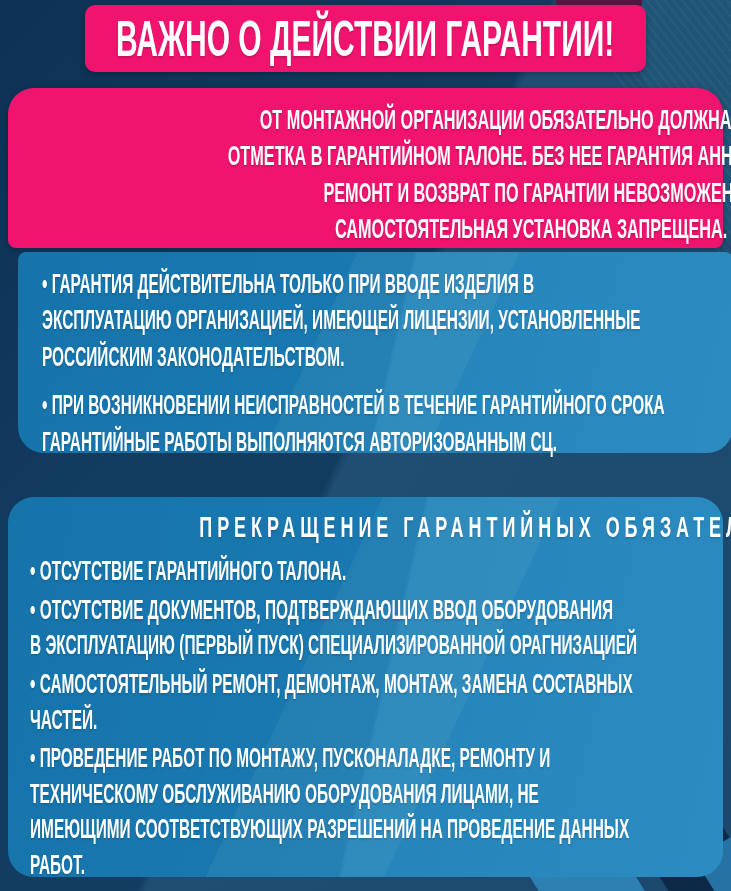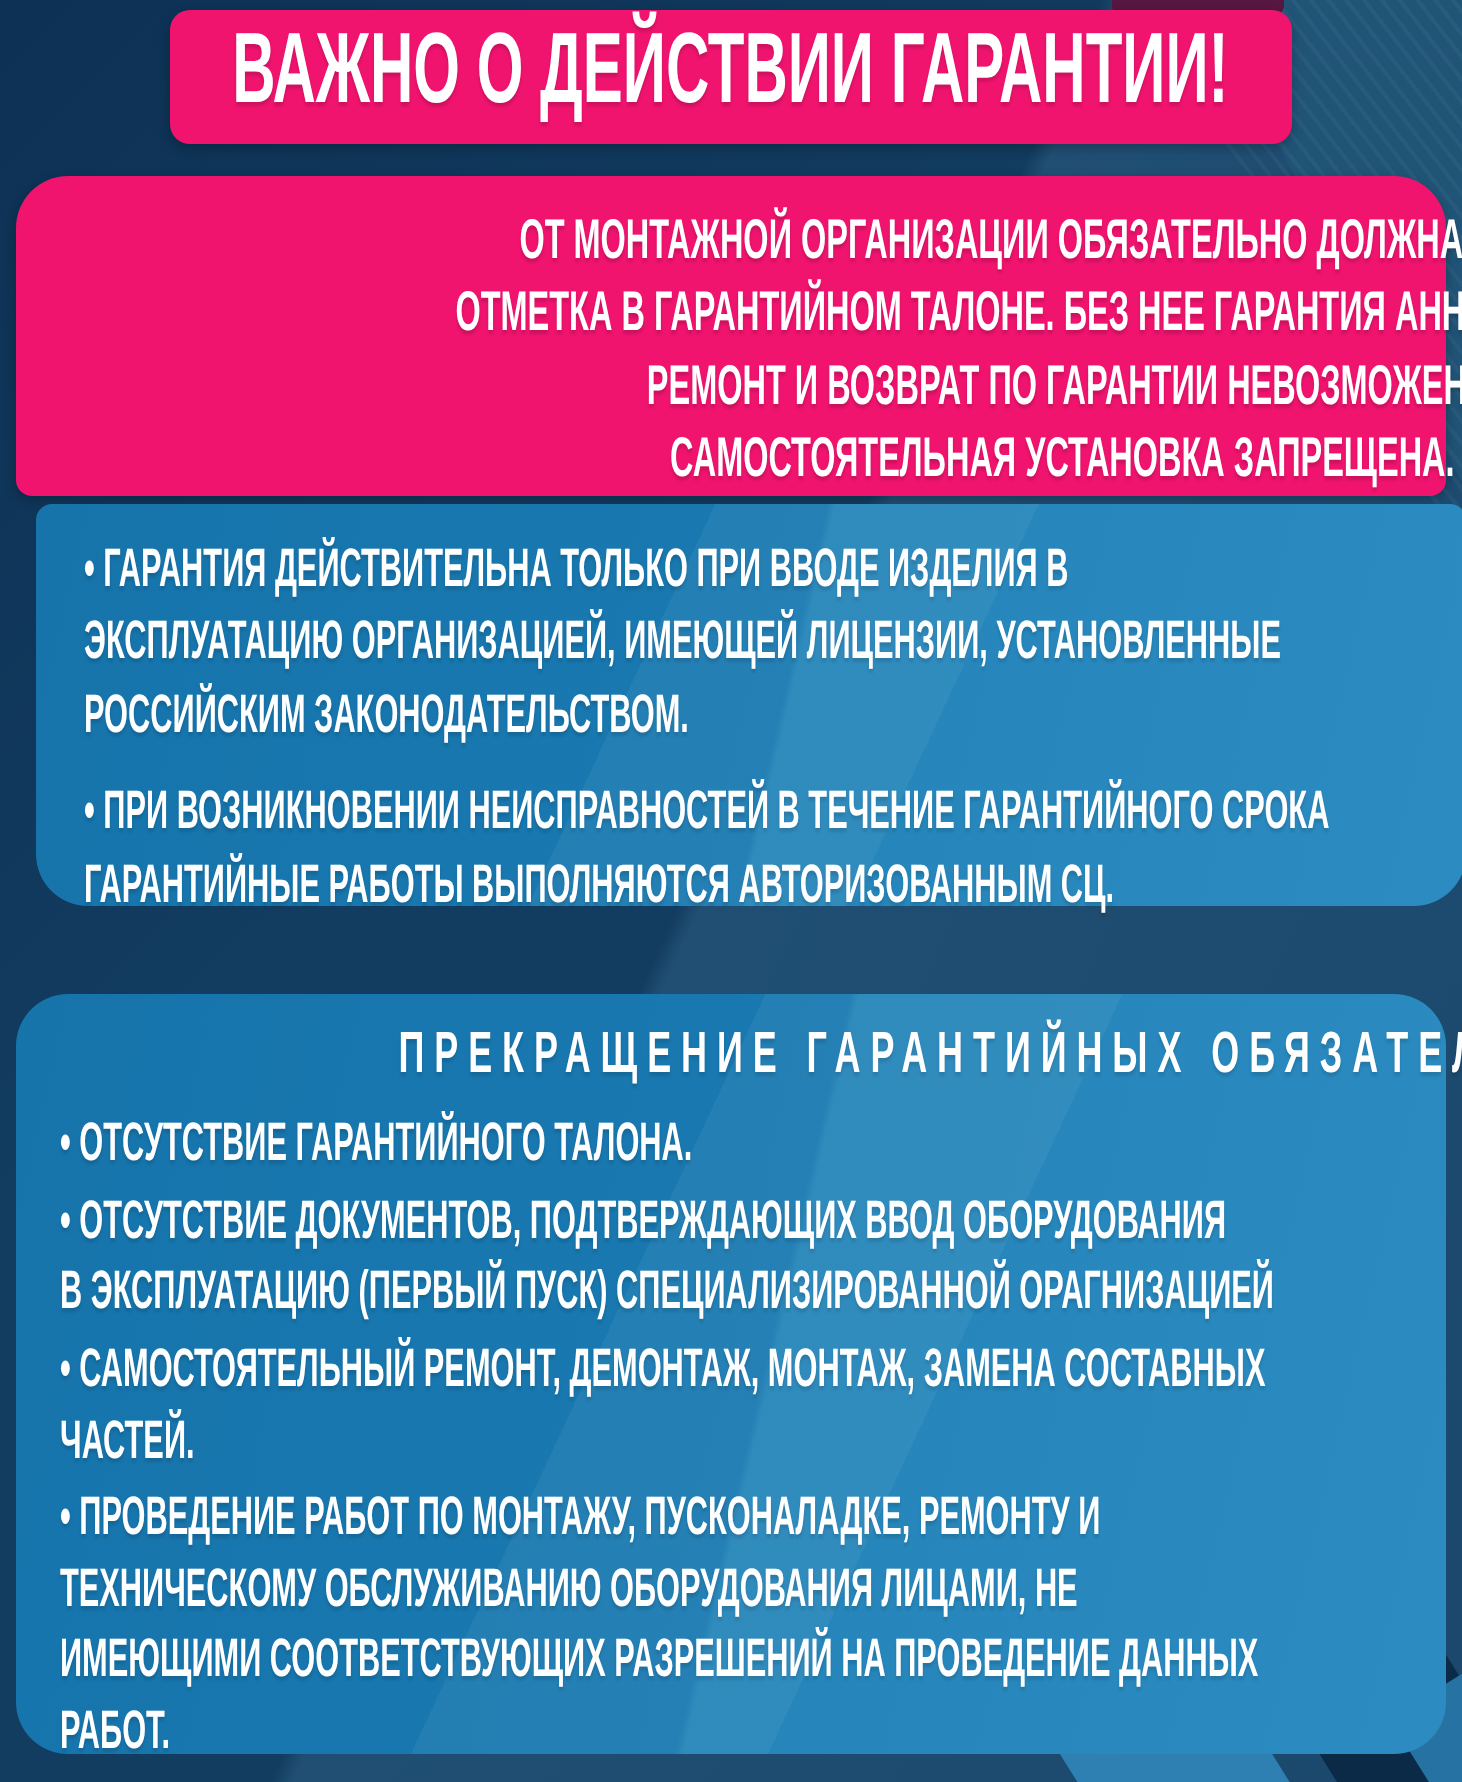--- a/index.html
+++ b/index.html
@@ -50,21 +50,21 @@
     position:absolute; left:556px; top:0;
     width:86px; height:7px;
     background:#571743;
     border-radius:0 0 4px 4px;
   }
   
   .panel { position:absolute; box-sizing:border-box; z-index:2; }
   .title-box {
     left:85px; top:5px; width:561px; height:67px;
     background:#F0146F; border-radius:10px;
-    display:flex; justify-content:center;
+    display:flex; align-items:center; justify-content:center;
     box-shadow:0 2px 6px rgba(0,0,0,.25);
   }
   .title-text {
     font-size:50px; font-weight:bold; color:#FFFFFF;
     white-space:nowrap; width:max-content;
     transform:scaleX(.60);
     text-shadow:0 2px 2px rgba(0,0,0,.15);
   }
   .pink-box {
     left:8px; top:88px; width:715px; height:160px;

